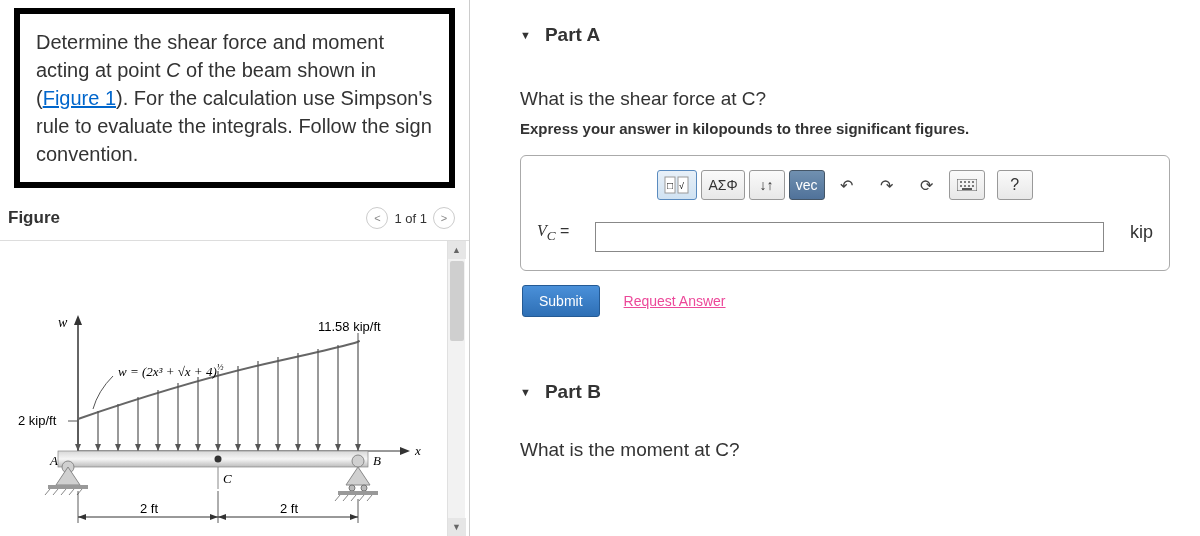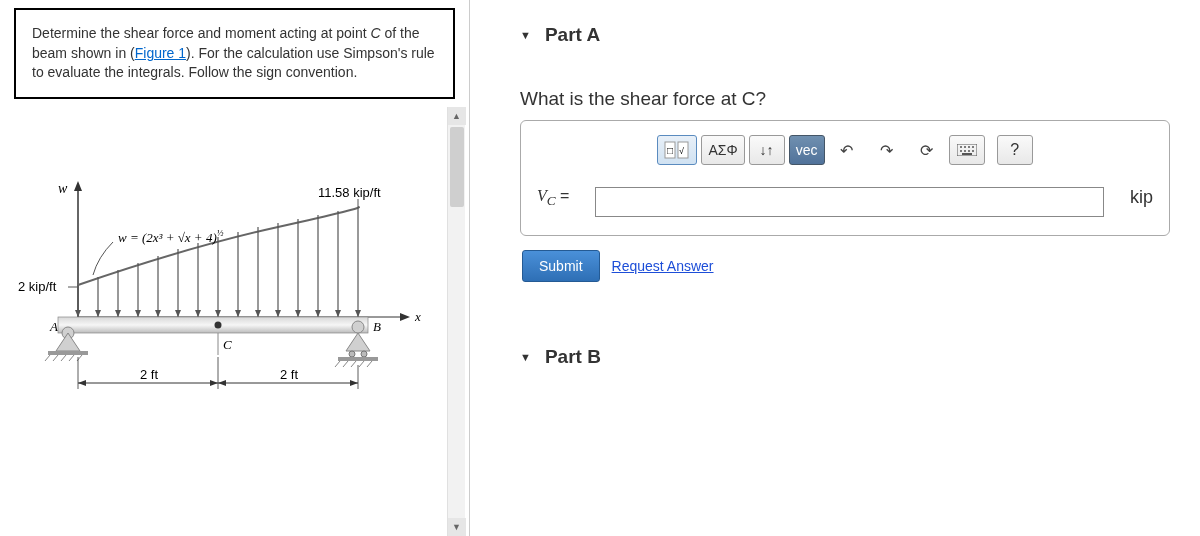--- a/index.html
+++ b/index.html
@@ -13,25 +13,25 @@
       overflow: hidden;
       display: flex;
     }
     .left-panel {
       width: 470px;
       border-right: 1px solid #ccc;
       display: flex;
       flex-direction: column;
     }
     .problem-box {
-      border: 2px solid #000000;
+      border: 6px solid #000000;
       margin: 8px 14px 8px 14px;
       padding: 14px 16px;
       line-height: 1.4;
-      font-size: 14px;
+      font-size: 20px;
     }
     .figure-link { color: #0066cc; text-decoration: underline; }
     .i { font-style: italic; }
     .figure-header {
       display: flex;
       align-items: center;
       justify-content: space-between;
       padding: 6px 14px 6px 6px;
       border-bottom: 1px solid #ddd;
     }
@@ -161,35 +161,35 @@
       height: 30px;
       border: 1px solid #888;
       padding: 4px 6px;
       font-size: 14px;
     }
     .unit { font-size: 18px; }
 
     .action-row {
       display: flex;
       align-items: center;
-      gap: 12px;
+      gap: 24px;
       margin-top: 6px;
       padding-left: 2px;
     }
     .submit-btn {
       background: linear-gradient(#4a90d9,#2e6fb5);
       color: #fff;
       border: 1px solid #245a94;
       border-radius: 3px;
       padding: 7px 16px;
       font-size: 14px;
       cursor: pointer;
     }
     .req-link {
-      color: #1d4ed8;
+      color: #ec4899;
       text-decoration: underline;
       font-size: 14px;
       cursor: pointer;
     }
 
     .part-b {
       margin-top: 40px;
     }
     .part-b .question-block { padding-top: 24px; }
 
@@ -207,20 +207,28 @@
     .vc-label { font-style: italic; font-family: Georgia, serif; }
   </style>
 </head>
 <body>
 
 <div class="left-panel">
   <div class="problem-box">
     <span>Determine the shear force and moment acting at point </span><span class="i">C</span><span> of the beam shown in (</span><a href="#" class="figure-link">Figure 1</a><span>). For the calculation use Simpson's rule to evaluate the integrals. Follow the sign convention.</span>
   </div>
 
+  <div class="figure-header">
+    <h3>Figure</h3>
+    <div class="fig-nav">
+      <span class="navbtn">&lt;</span>
+      <span>1 of 1</span>
+      <span class="navbtn">&gt;</span>
+    </div>
+  </div>
 
   <div class="figure-body">
     <svg class="diagram" viewBox="0 0 420 280">
 
       <line x1="60" y1="170" x2="60" y2="40" stroke="#333" stroke-width="1.5"></line>
       <polygon points="60,34 56,44 64,44" fill="#333"></polygon>
       <text x="40" y="46" font-size="14" font-style="italic">w</text>
 
       <line x1="60" y1="170" x2="385" y2="170" stroke="#333" stroke-width="1"></line>
       <polygon points="392,170 382,166 382,174" fill="#333"></polygon>
@@ -338,20 +346,21 @@
 <div class="right-panel">
 
   <div class="part-header">
     <span class="caret">▼</span>
     <span class="part-title">Part A</span>
   </div>
   <div class="question-block">
     <div class="q-line">
       <span>What is the shear force at C?</span>
     </div>
+    <div class="q-instr">Express your answer in kilopounds to three significant figures.</div>
 
     <div class="answer-box">
       <div class="toolbar">
         <span class="tbtn active">
           <svg width="26" height="18">
               <rect x="1" y="1" width="10" height="16" fill="#fff" stroke="#999"></rect>
               <text x="3" y="13" font-size="10">□</text>
               <rect x="14" y="1" width="10" height="16" fill="#fff" stroke="#999"></rect>
               <text x="15" y="13" font-size="9">√</text>
             </svg>
@@ -393,15 +402,18 @@
       <a class="req-link">Request Answer</a>
     </div>
   </div>
 
   <div class="part-b">
     <div class="part-header">
       <span class="caret">▼</span>
       <span class="part-title">Part B</span>
     </div>
     <div class="question-block">
+      <div class="q-line">
+        <span>What is the moment at C?</span>
+      </div>
     </div>
   </div>
 </div>
 
 </body></html>

